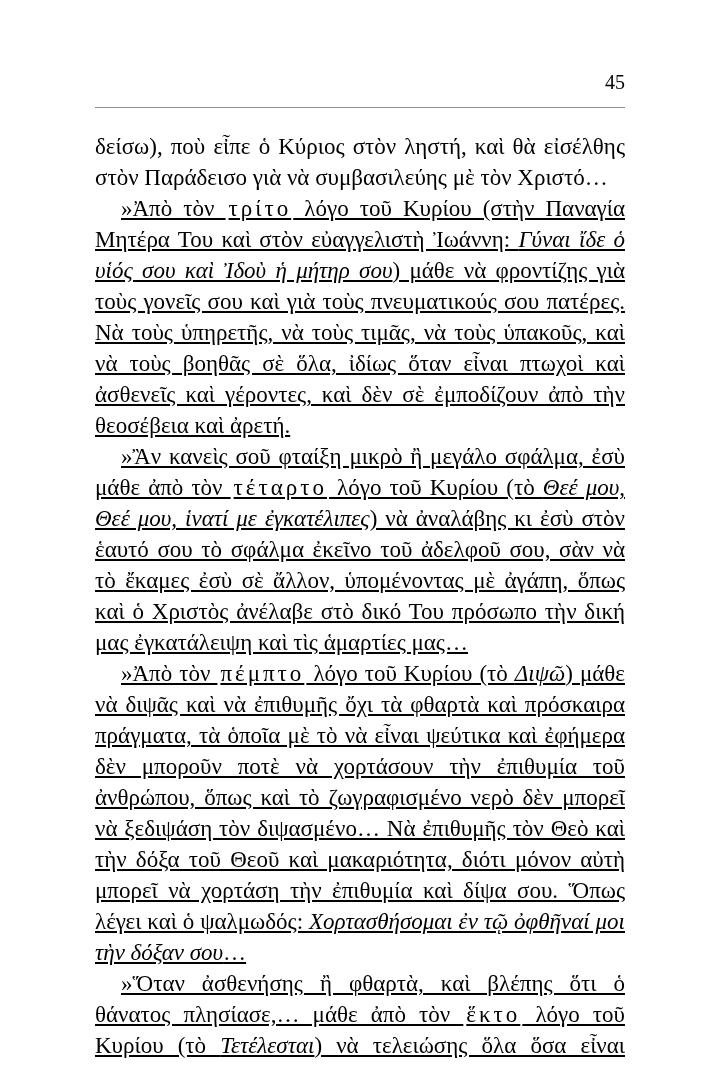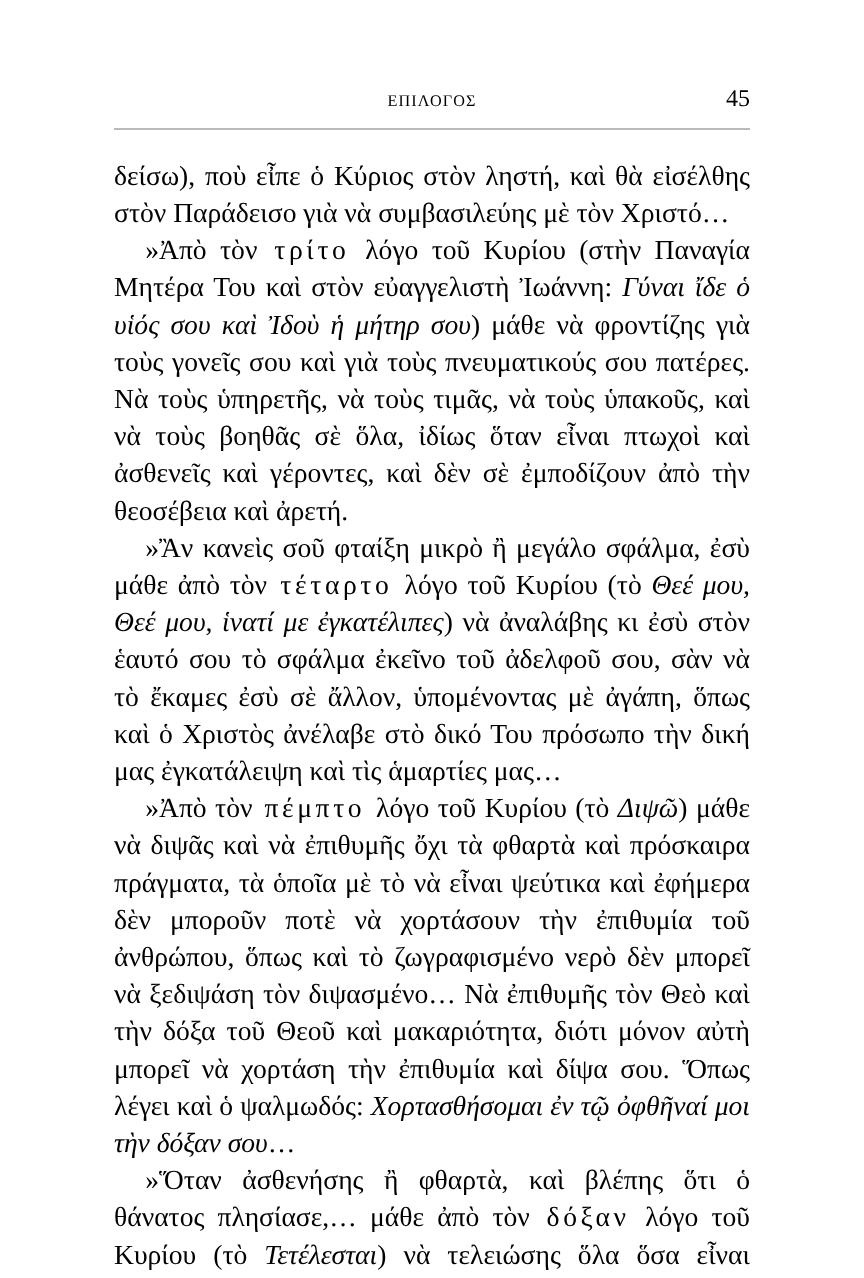--- a/index.html
+++ b/index.html
@@ -70,46 +70,46 @@
     font-size: 23px;
     line-height: 31px;
     text-align: justify;
     text-align-last: left;
     text-indent: 0;
     word-spacing: 0px;
     hyphens: manual;
   }
   p.para.indent {
     text-indent: 26px;
+    text-decoration: underline;
   }
 
   i, .ital {
     font-style: italic;
   }
 
   
   .tracked {
     letter-spacing: 3.0px;
     margin-left: 3px;
     margin-right: 2px;
   }
 </style>
 </head>
 <body>
 
 <div class="page">
 
   <div class="running-head">
-    <div class="rh-title">ΕΠΙΛΟΓΟΣ</div>
     <div class="rh-folio">45</div>
   </div>
 
   <div class="head-rule"></div>
 
   <div class="textblock">
       <p class="para"><span>δείσω), ποὺ εἶπε ὁ Κύριος στὸν ληστή, καὶ θὰ εἰσέλθης στὸν Παράδεισο γιὰ νὰ συμβασιλεύης μὲ τὸν Χριστό…</span></p>
       <p class="para indent"><span>»Ἀπὸ τὸν </span><span class="tracked">τρίτο</span><span> λόγο τοῦ Κυρίου (στὴν Παναγία Μητέρα Του καὶ στὸν εὐαγγελιστὴ Ἰωάννη: </span><i>Γύναι ἴδε ὁ υἱός σου καὶ Ἰδοὺ ἡ μήτηρ σου</i><span>) μάθε νὰ φροντίζης γιὰ τοὺς γονεῖς σου καὶ γιὰ τοὺς πνευματικούς σου πατέρες. Νὰ τοὺς ὑπηρετῆς, νὰ τοὺς τιμᾶς, νὰ τοὺς ὑπακοῦς, καὶ νὰ τοὺς βοηθᾶς σὲ ὅλα, ἰδίως ὅταν εἶναι πτωχοὶ καὶ ἀσθενεῖς καὶ γέροντες, καὶ δὲν σὲ ἐμποδίζουν ἀπὸ τὴν θεοσέβεια καὶ ἀρετή.</span></p>
       <p class="para indent"><span>»Ἂν κανεὶς σοῦ φταίξη μικρὸ ἢ μεγάλο σφάλμα, ἐσὺ μάθε ἀπὸ τὸν </span><span class="tracked">τέταρτο</span><span> λόγο τοῦ Κυρίου (τὸ </span><i>Θεέ μου, Θεέ μου, ἱνατί με ἐγκατέλιπες</i><span>) νὰ ἀναλάβης κι ἐσὺ στὸν ἑαυτό σου τὸ σφάλμα ἐκεῖνο τοῦ ἀδελφοῦ σου, σὰν νὰ τὸ ἔκαμες ἐσὺ σὲ ἄλλον, ὑπομένοντας μὲ ἀγάπη, ὅπως καὶ ὁ Χριστὸς ἀνέλαβε στὸ δικό Του πρόσωπο τὴν δική μας ἐγκατάλειψη καὶ τὶς ἁμαρτίες μας…</span></p>
       <p class="para indent"><span>»Ἀπὸ τὸν </span><span class="tracked">πέμπτο</span><span> λόγο τοῦ Κυρίου (τὸ </span><i>Διψῶ</i><span>) μάθε νὰ διψᾶς καὶ νὰ ἐπιθυμῆς ὄχι τὰ φθαρτὰ καὶ πρόσκαιρα πράγματα, τὰ ὁποῖα μὲ τὸ νὰ εἶναι ψεύτικα καὶ ἐφήμερα δὲν μποροῦν ποτὲ νὰ χορτάσουν τὴν ἐπιθυμία τοῦ ἀνθρώπου, ὅπως καὶ τὸ ζωγραφισμένο νερὸ δὲν μπορεῖ νὰ ξεδιψάση τὸν διψασμένο… Νὰ ἐπιθυμῆς τὸν Θεὸ καὶ τὴν δόξα τοῦ Θεοῦ καὶ μακαριότητα, διότι μόνον αὐτὴ μπορεῖ νὰ χορτάση τὴν ἐπιθυμία καὶ δίψα σου. Ὅπως λέγει καὶ ὁ ψαλμωδός: </span><i>Χορτασθήσομαι ἐν τῷ ὀφθῆναί μοι τὴν δόξαν σου</i><span>…</span></p>
-      <p class="para indent"><span>»Ὅταν ἀσθενήσης ἢ φθαρτὰ, καὶ βλέπης ὅτι ὁ θάνατος πλησίασε,… μάθε ἀπὸ τὸν </span><span class="tracked">δόξαν</span><span> λόγο τοῦ Κυρίου (τὸ </span><i>Τετέλεσται</i><span>) νὰ τελειώσης ὅλα ὅσα εἶναι χρεωστούμενα νὰ γίνωνται στοὺς χριστιανούς. Νὰ καλέσης, δηλαδή, ἀμέσως</span></p>
+      <p class="para indent"><span>»Ὅταν ἀσθενήσης ἢ φθαρτὰ, καὶ βλέπης ὅτι ὁ θάνατος πλησίασε,… μάθε ἀπὸ τὸν </span><span class="tracked">ἕκτο</span><span> λόγο τοῦ Κυρίου (τὸ </span><i>Τετέλεσται</i><span>) νὰ τελειώσης ὅλα ὅσα εἶναι χρεωστούμενα νὰ γίνωνται στοὺς χριστιανούς. Νὰ καλέσης, δηλαδή, ἀμέσως</span></p>
     </div>
 
 </div>
 
 </body></html>

